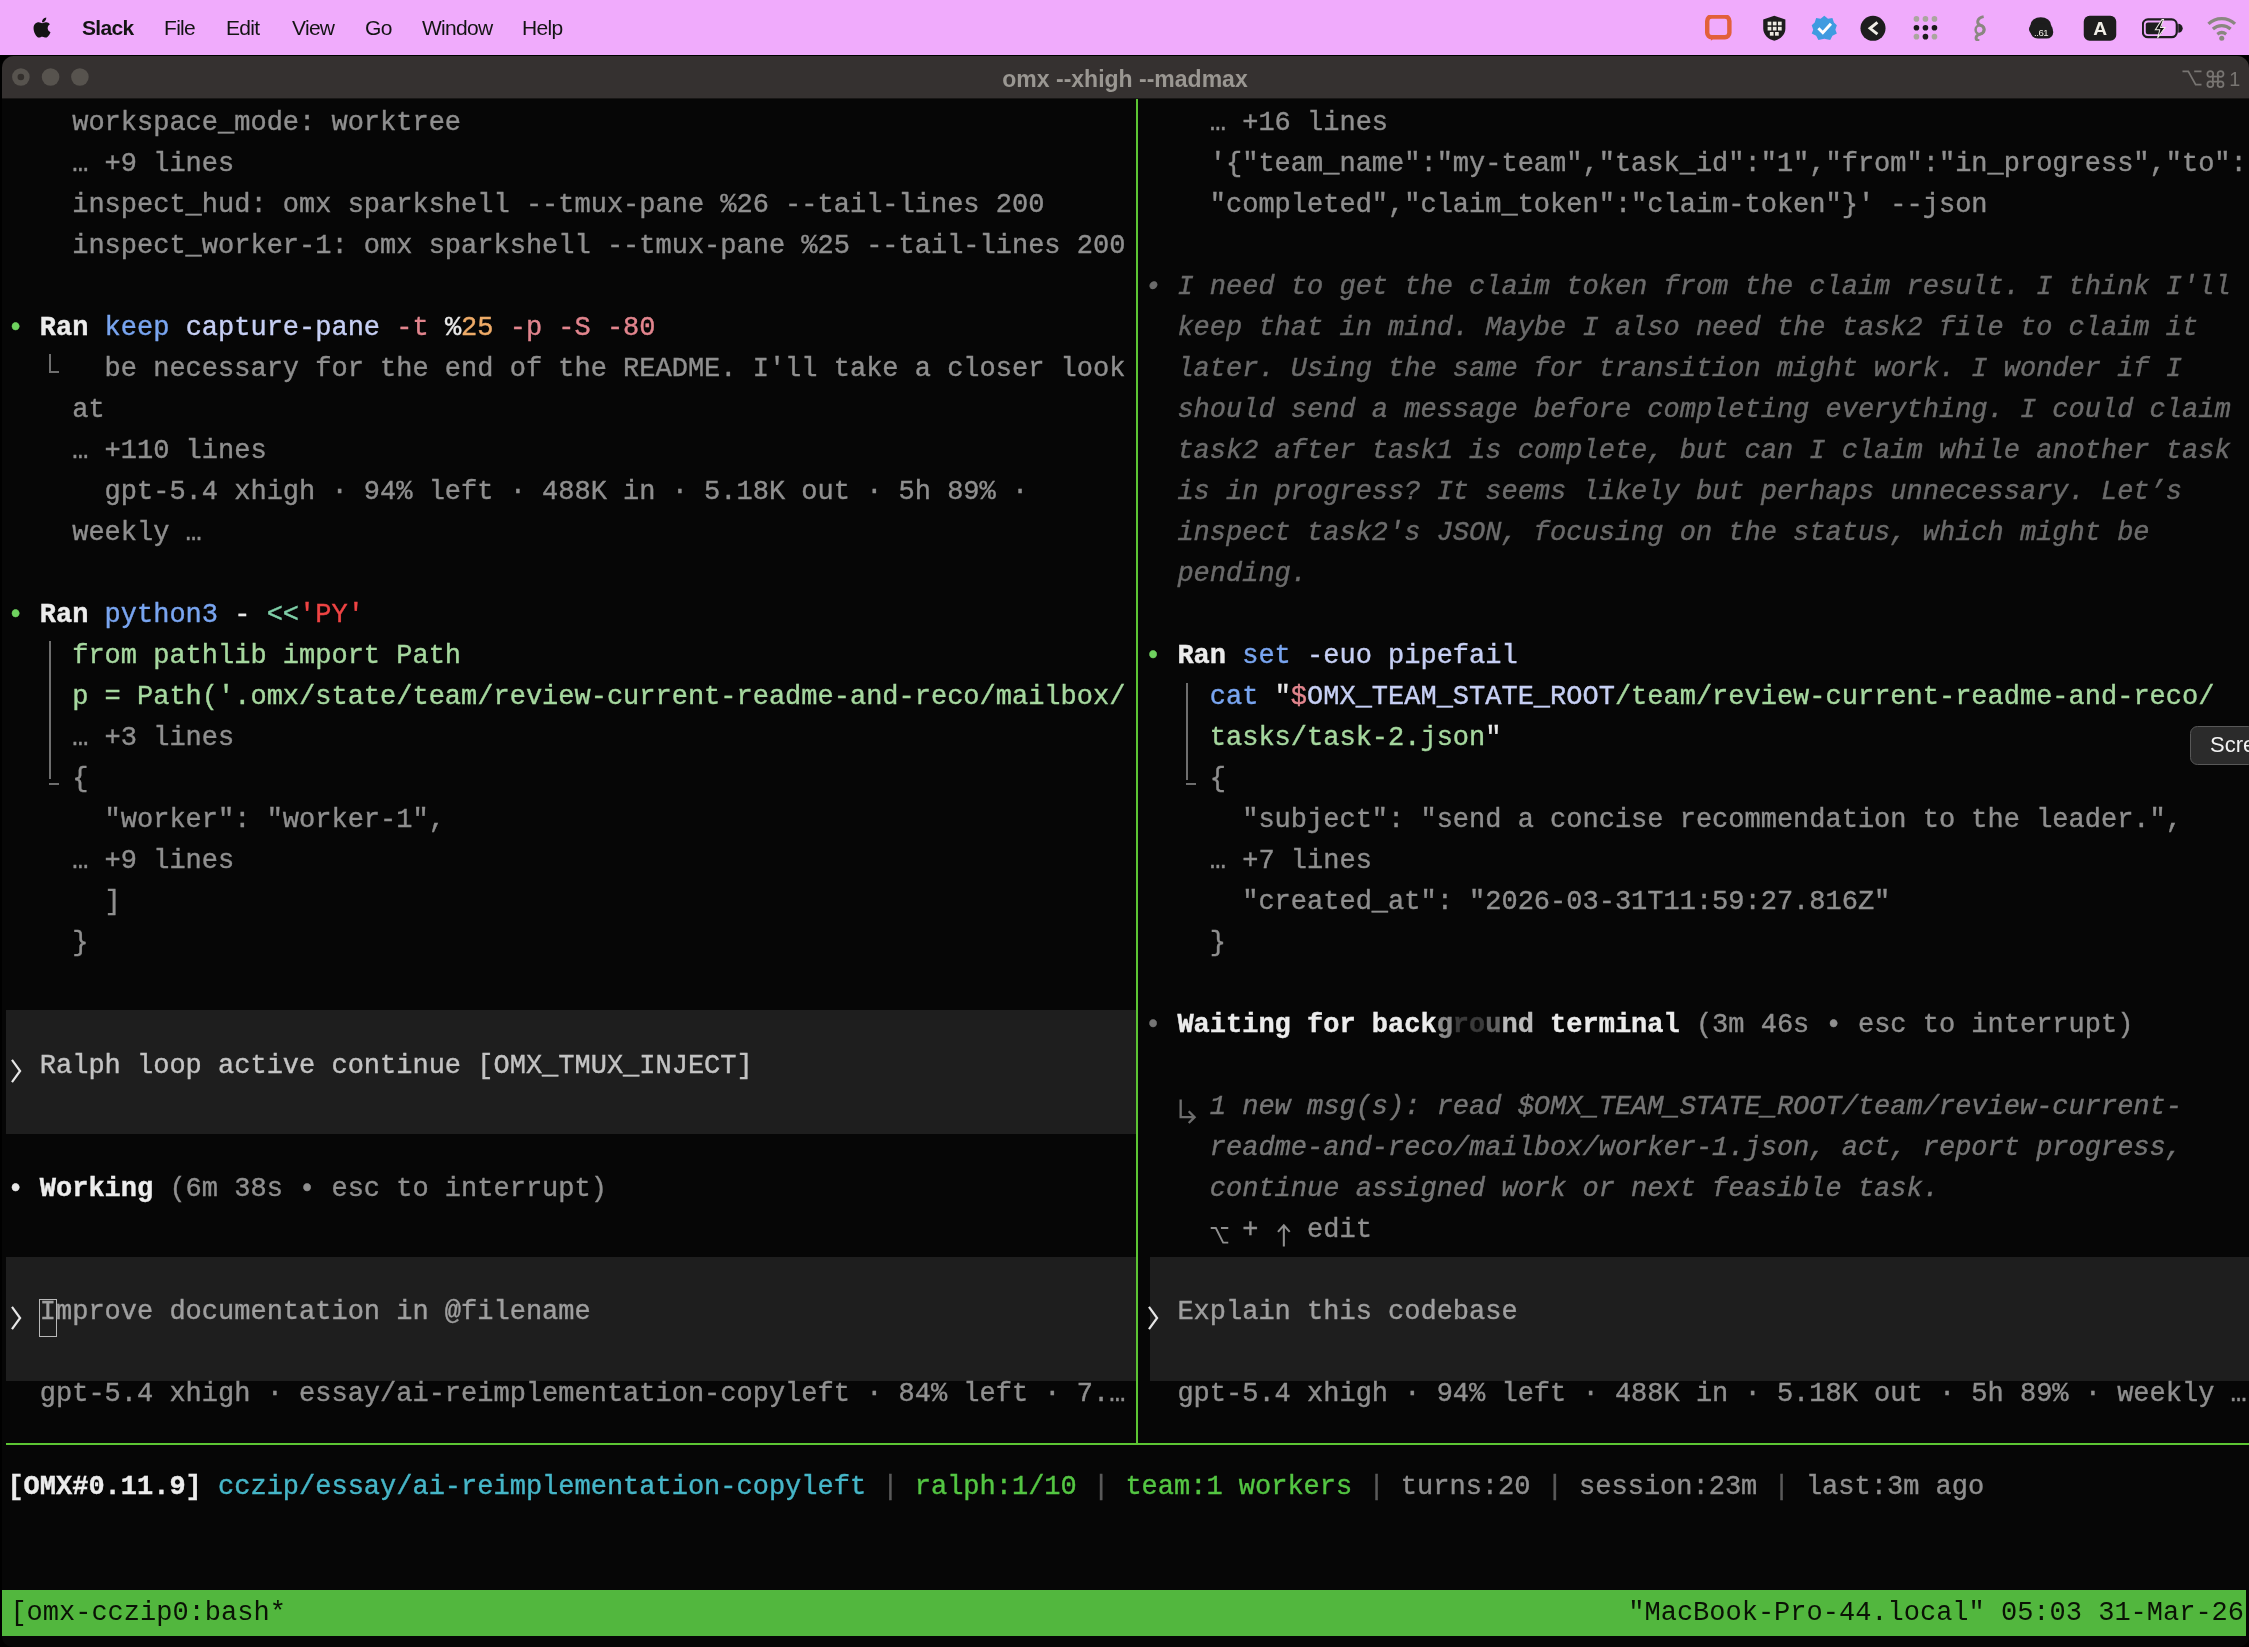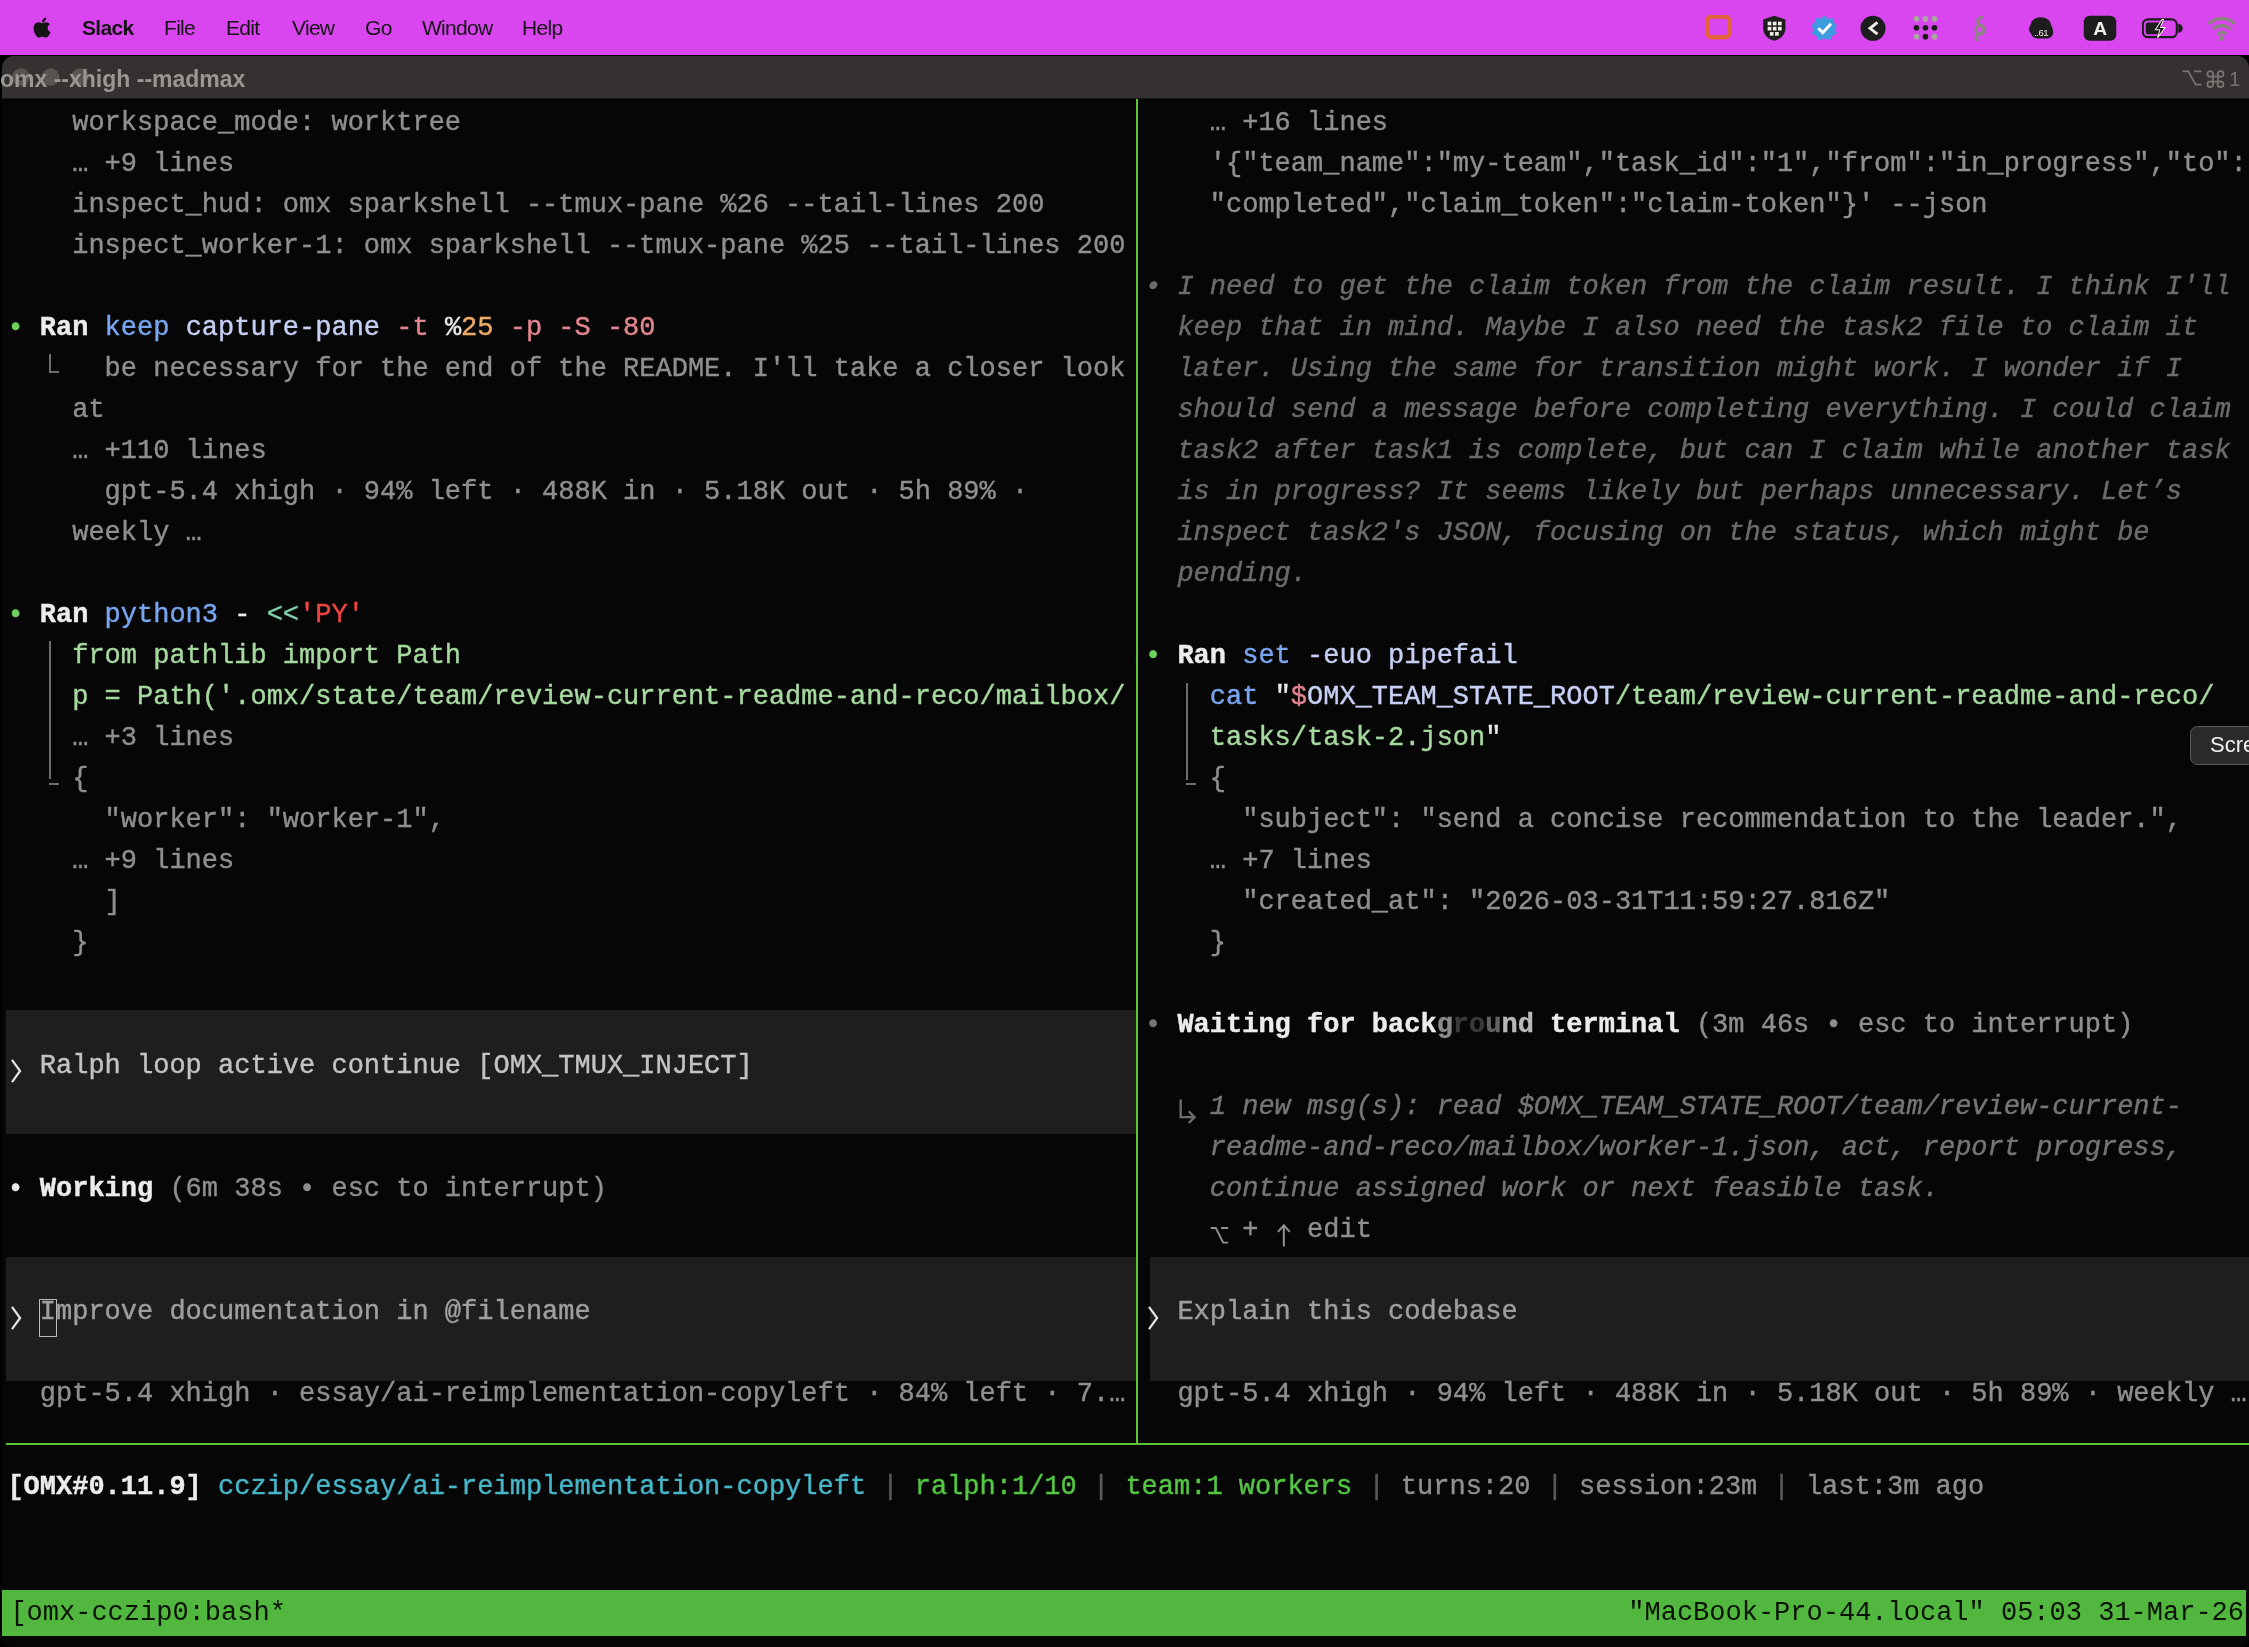--- a/index.html
+++ b/index.html
@@ -1,23 +1,23 @@
 <!DOCTYPE html>
 <html style="font-size:11.8px"><head><meta charset="utf-8"><style>
 * { margin:0; padding:0; box-sizing:border-box; }
 html,body { width:2250px; height:1648px; background:#000; overflow:hidden; }
 .abs { position:absolute; }
-#menubar { position:absolute; left:0; top:0; width:2250px; height:55px; background:#d946ef;
+#menubar { position:absolute; left:0; top:0; width:2250px; height:55px; background:#f0abfc;
   font-family:"Liberation Sans",sans-serif; font-size:21px; color:#141414; letter-spacing:-0.7px; }
 #menubar .mi { position:absolute; top:15.5px; }
 #window { position:absolute; left:1.5px; top:56px; width:2247px; height:1591px; background:#060606;
   border-radius:11.8px 11.8px 10.3px 10.3px; }
 #titlebar { position:absolute; left:1.5px; top:56px; width:2247px; height:43px; background:#353130;
   border-radius:11.8px 11.8px 0 0; border-bottom:1.5px solid #191716; }
-#title { position:absolute; left:0; top:66px; width:2250px; text-align:left;
+#title { position:absolute; left:0; top:66px; width:2250px; text-align:center;
   font-family:"Liberation Sans",sans-serif; font-size:23px; font-weight:bold; color:#9a9792; }
 .tl { position:absolute; background:#6e6e6e; }
 .ibox { position:absolute; background:#1e1e1e; }
 pre { position:absolute; font-family:"Liberation Mono",monospace; font-size:27px; line-height:41px;
   letter-spacing:0; color:#8f8f8f; -webkit-text-stroke:0.4px currentColor; }
 pre i { font-style:normal; }
 i.g { color:#8f8f8f; }
 i.d { color:#6b6b6b; font-style:italic; }
 i.di { color:#757575; font-style:italic; }
 i.d2 { color:#757575; }

